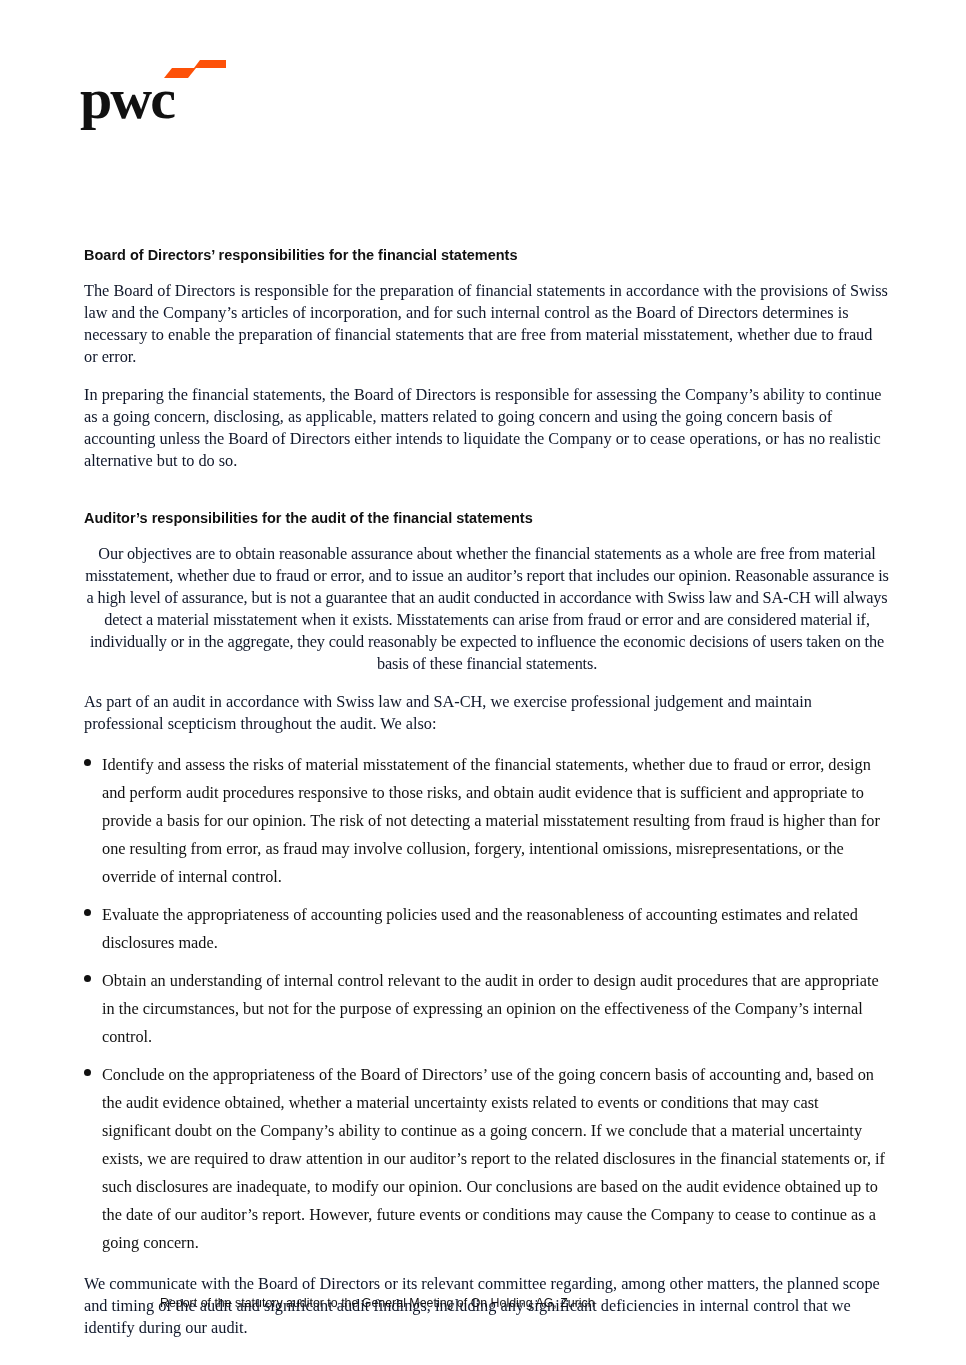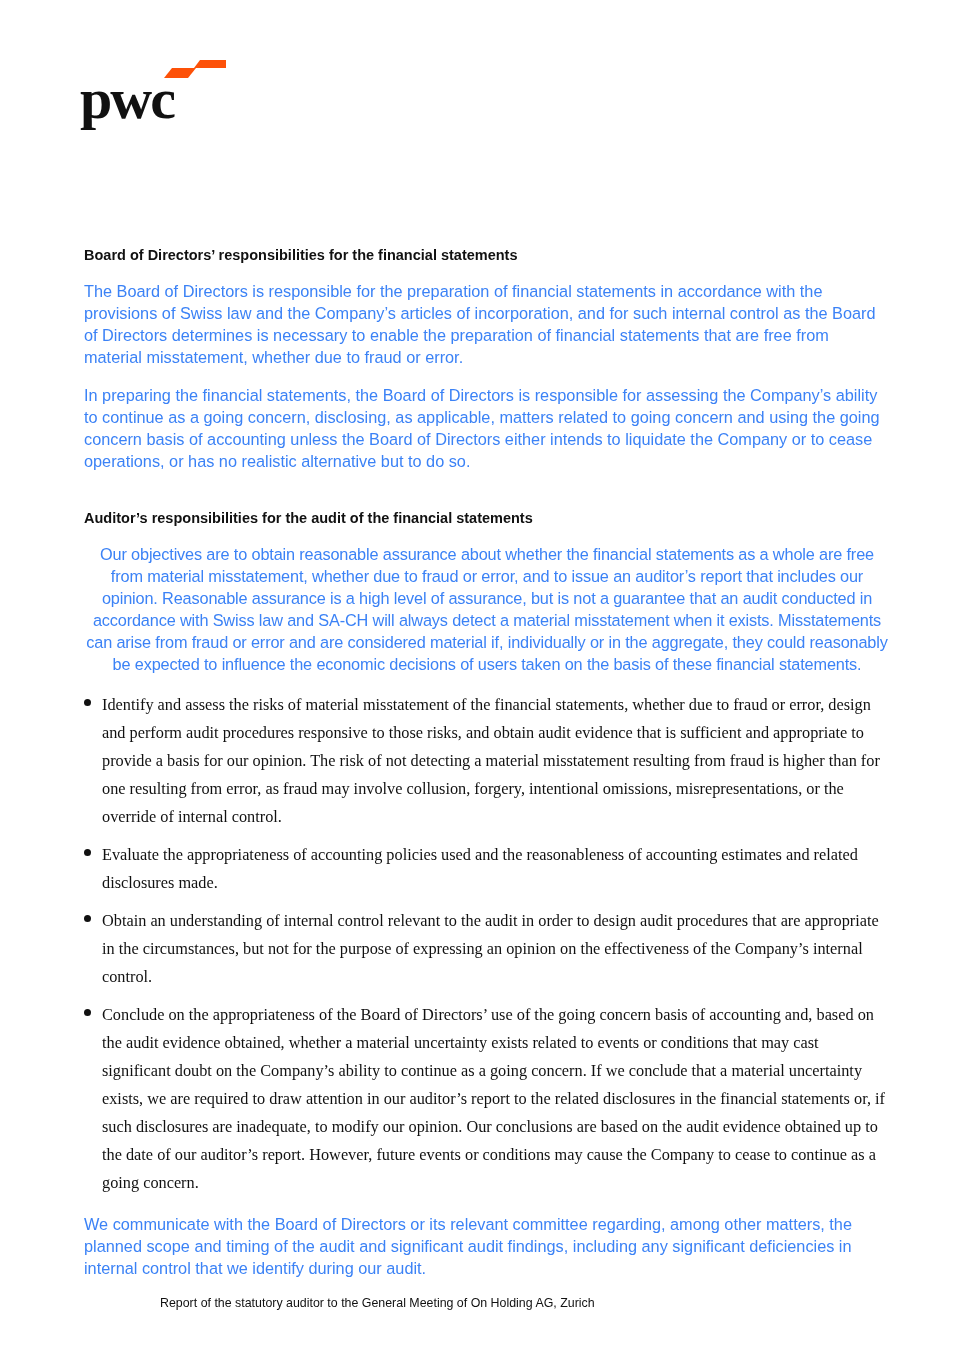--- a/index.html
+++ b/index.html
@@ -5,22 +5,22 @@
     html, body { margin: 0; padding: 0; background: #ffffff; }
     body { width: 966px; height: 1365px; position: relative; overflow: hidden; color: #111; }
     .logo { position: absolute; left: 80px; top: 58px; width: 150px; height: 76px; }
     .content { position: absolute; left: 84px; top: 229px; width: 806px; margin-top: 16px; }
     .heading {
       font-family: "Liberation Sans", sans-serif;
       font-weight: bold; font-size: 14.5px; line-height: 20px;
       margin: 0 0 15px 0; color: #111;
     }
     .para {
-      font-family: Liberation Sans, sans-serif;
-      font-size: 16.3px; line-height: 22px; margin: 0 0 16px 0; color: #3b82f6;
+      font-family: Liberation Serif, serif;
+      font-size: 16.3px; line-height: 22px; margin: 0 0 16px 0; color: #0f172a;
     }
     .para.tight { letter-spacing: -0.15px; text-align: center; }
     .section-gap { height: 20px; }
     .bullets { list-style: none; margin: 0 0 16px 0; padding: 0; }
     .bullet {
       position: relative; padding-left: 18px;
       font-family: "Liberation Serif", serif;
       font-size: 16.3px; line-height: 28px; margin-bottom: 10px; color: #111;
     }
     .bullet-dot {
@@ -45,20 +45,21 @@
 
 <div class="content">
   <h2 class="heading">Board of Directors’ responsibilities for the financial statements</h2>
   <p class="para">The Board of Directors is responsible for the preparation of financial statements in accordance with the provisions of Swiss law and the Company’s articles of incorporation, and for such internal control as the Board of Directors determines is necessary to enable the preparation of financial statements that are free from material misstatement, whether due to fraud or error.</p>
   <p class="para">In preparing the financial statements, the Board of Directors is responsible for assessing the Company’s ability to continue as a going concern, disclosing, as applicable, matters related to going concern and using the going concern basis of accounting unless the Board of Directors either intends to liquidate the Company or to cease operations, or has no realistic alternative but to do so.</p>
 
   <div class="section-gap"></div>
 
   <h2 class="heading">Auditor’s responsibilities for the audit of the financial statements</h2>
   <p class="para tight">Our objectives are to obtain reasonable assurance about whether the financial statements as a whole are free from material misstatement, whether due to fraud or error, and to issue an auditor’s report that includes our opinion. Reasonable assurance is a high level of assurance, but is not a guarantee that an audit conducted in accordance with Swiss law and SA-CH will always detect a material misstatement when it exists. Misstatements can arise from fraud or error and are considered material if, individually or in the aggregate, they could reasonably be expected to influence the economic decisions of users taken on the basis of these financial statements.</p>
+  <p class="para">As part of an audit in accordance with Swiss law and SA-CH, we exercise professional judgement and maintain professional scepticism throughout the audit. We also:</p>
 
   <ul class="bullets">
     <li class="bullet">
       <span class="bullet-dot"></span>
       <span>Identify and assess the risks of material misstatement of the financial statements, whether due to fraud or error, design and perform audit procedures responsive to those risks, and obtain audit evidence that is sufficient and appropriate to provide a basis for our opinion. The risk of not detecting a material misstatement resulting from fraud is higher than for one resulting from error, as fraud may involve collusion, forgery, intentional omissions, misrepresentations, or the override of internal control.</span>
     </li>
     <li class="bullet">
       <span class="bullet-dot"></span>
       <span>Evaluate the appropriateness of accounting policies used and the reasonableness of accounting estimates and related disclosures made.</span>
     </li>

